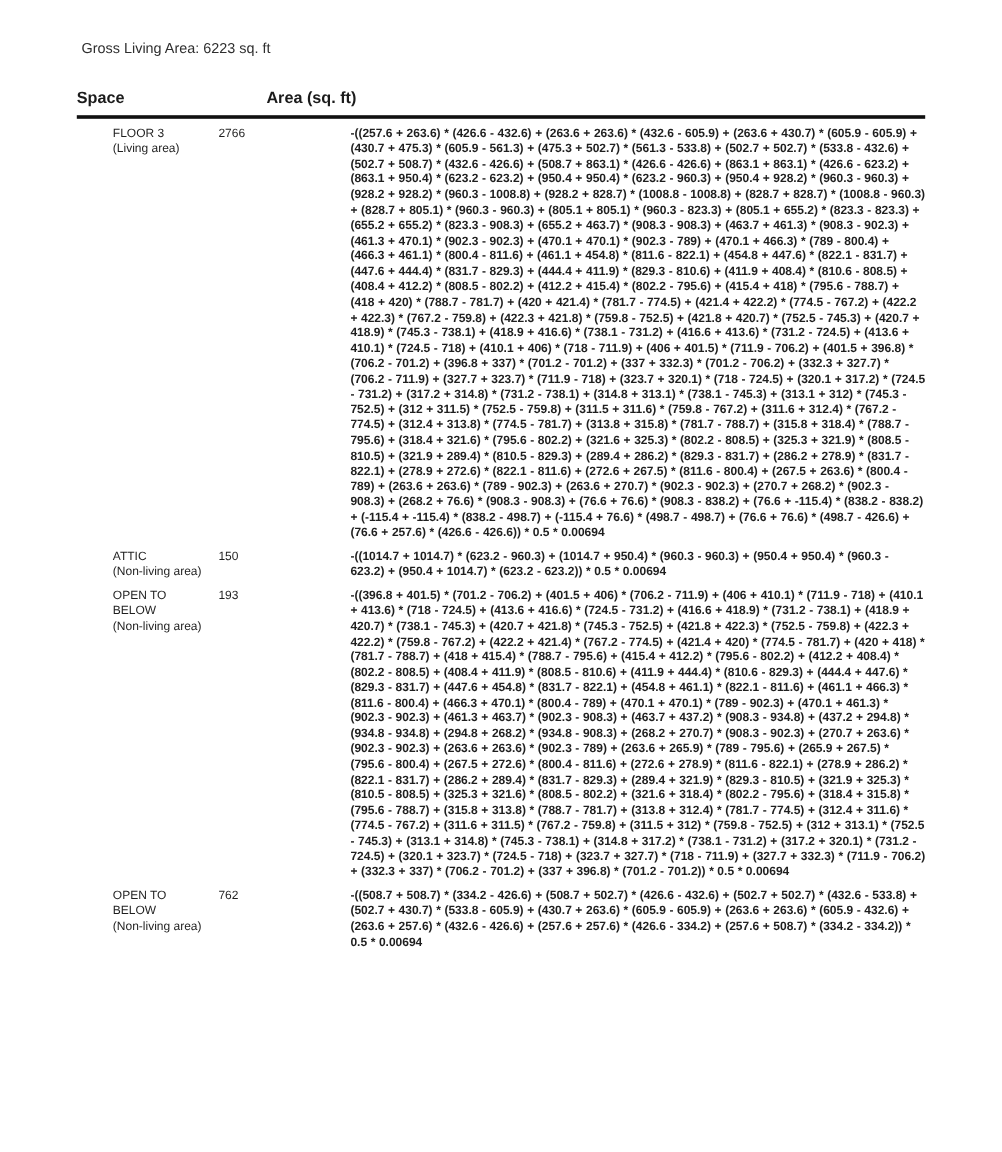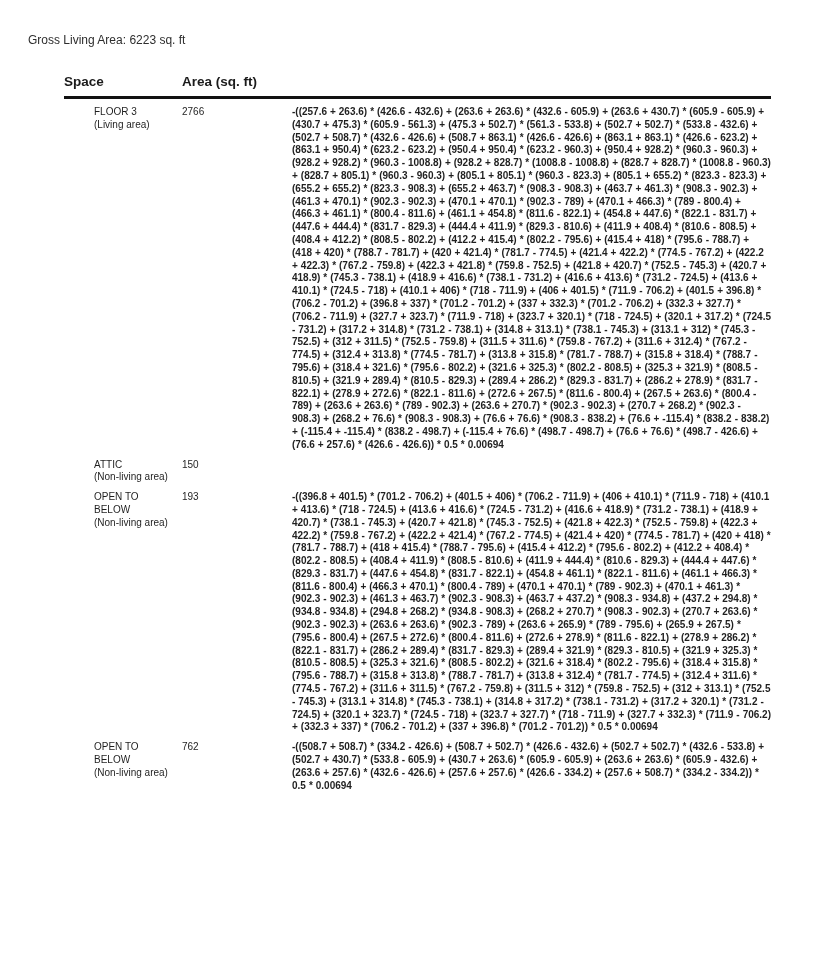--- a/index.html
+++ b/index.html
@@ -18,38 +18,40 @@
     font-size: 17.5px;
     font-weight: 700;
     letter-spacing: -0.1px;
     color: #212121;
     white-space: nowrap;
   }
   .page-subtitle {
     margin-top: 9px;
     font-size: 12px;
     color: #2e2e2e;
+    margin-left: 40px;
   }
 
   .section-title {
     margin: 33px 0 0 40px;
     font-size: 15px;
     font-weight: 700;
     color: #1b1b1b;
   }
 
   .area-table {
     margin: 27px 0 0 36px;
     width: 707px;
   }
   .table-header {
     display: flex;
     align-items: baseline;
     border-bottom: 3px solid #111111;
     padding-bottom: 7px;
+    gap: 40px;
   }
   .col-space { width: 118px; flex: 0 0 118px; padding-right: 8px; }
   .col-area  { width: 110px; flex: 0 0 110px; padding-right: 8px; }
   .col-calc  { flex: 1 1 auto; }
 
   .th {
     font-size: 13.5px;
     font-weight: 700;
     color: #1b1b1b;
   }
@@ -99,20 +101,21 @@
       <div class="col-area">2766</div>
       <div class="col-calc calc-text">-((257.6 + 263.6) * (426.6 - 432.6) + (263.6 + 263.6) * (432.6 - 605.9) + (263.6 + 430.7) * (605.9 - 605.9) + (430.7 + 475.3) * (605.9 - 561.3) + (475.3 + 502.7) * (561.3 - 533.8) + (502.7 + 502.7) * (533.8 - 432.6) + (502.7 + 508.7) * (432.6 - 426.6) + (508.7 + 863.1) * (426.6 - 426.6) + (863.1 + 863.1) * (426.6 - 623.2) + (863.1 + 950.4) * (623.2 - 623.2) + (950.4 + 950.4) * (623.2 - 960.3) + (950.4 + 928.2) * (960.3 - 960.3) + (928.2 + 928.2) * (960.3 - 1008.8) + (928.2 + 828.7) * (1008.8 - 1008.8) + (828.7 + 828.7) * (1008.8 - 960.3) + (828.7 + 805.1) * (960.3 - 960.3) + (805.1 + 805.1) * (960.3 - 823.3) + (805.1 + 655.2) * (823.3 - 823.3) + (655.2 + 655.2) * (823.3 - 908.3) + (655.2 + 463.7) * (908.3 - 908.3) + (463.7 + 461.3) * (908.3 - 902.3) + (461.3 + 470.1) * (902.3 - 902.3) + (470.1 + 470.1) * (902.3 - 789) + (470.1 + 466.3) * (789 - 800.4) + (466.3 + 461.1) * (800.4 - 811.6) + (461.1 + 454.8) * (811.6 - 822.1) + (454.8 + 447.6) * (822.1 - 831.7) + (447.6 + 444.4) * (831.7 - 829.3) + (444.4 + 411.9) * (829.3 - 810.6) + (411.9 + 408.4) * (810.6 - 808.5) + (408.4 + 412.2) * (808.5 - 802.2) + (412.2 + 415.4) * (802.2 - 795.6) + (415.4 + 418) * (795.6 - 788.7) + (418 + 420) * (788.7 - 781.7) + (420 + 421.4) * (781.7 - 774.5) + (421.4 + 422.2) * (774.5 - 767.2) + (422.2 + 422.3) * (767.2 - 759.8) + (422.3 + 421.8) * (759.8 - 752.5) + (421.8 + 420.7) * (752.5 - 745.3) + (420.7 + 418.9) * (745.3 - 738.1) + (418.9 + 416.6) * (738.1 - 731.2) + (416.6 + 413.6) * (731.2 - 724.5) + (413.6 + 410.1) * (724.5 - 718) + (410.1 + 406) * (718 - 711.9) + (406 + 401.5) * (711.9 - 706.2) + (401.5 + 396.8) * (706.2 - 701.2) + (396.8 + 337) * (701.2 - 701.2) + (337 + 332.3) * (701.2 - 706.2) + (332.3 + 327.7) * (706.2 - 711.9) + (327.7 + 323.7) * (711.9 - 718) + (323.7 + 320.1) * (718 - 724.5) + (320.1 + 317.2) * (724.5 - 731.2) + (317.2 + 314.8) * (731.2 - 738.1) + (314.8 + 313.1) * (738.1 - 745.3) + (313.1 + 312) * (745.3 - 752.5) + (312 + 311.5) * (752.5 - 759.8) + (311.5 + 311.6) * (759.8 - 767.2) + (311.6 + 312.4) * (767.2 - 774.5) + (312.4 + 313.8) * (774.5 - 781.7) + (313.8 + 315.8) * (781.7 - 788.7) + (315.8 + 318.4) * (788.7 - 795.6) + (318.4 + 321.6) * (795.6 - 802.2) + (321.6 + 325.3) * (802.2 - 808.5) + (325.3 + 321.9) * (808.5 - 810.5) + (321.9 + 289.4) * (810.5 - 829.3) + (289.4 + 286.2) * (829.3 - 831.7) + (286.2 + 278.9) * (831.7 - 822.1) + (278.9 + 272.6) * (822.1 - 811.6) + (272.6 + 267.5) * (811.6 - 800.4) + (267.5 + 263.6) * (800.4 - 789) + (263.6 + 263.6) * (789 - 902.3) + (263.6 + 270.7) * (902.3 - 902.3) + (270.7 + 268.2) * (902.3 - 908.3) + (268.2 + 76.6) * (908.3 - 908.3) + (76.6 + 76.6) * (908.3 - 838.2) + (76.6 + -115.4) * (838.2 - 838.2) + (-115.4 + -115.4) * (838.2 - 498.7) + (-115.4 + 76.6) * (498.7 - 498.7) + (76.6 + 76.6) * (498.7 - 426.6) + (76.6 + 257.6) * (426.6 - 426.6)) * 0.5 * 0.00694</div>
     </div>
 
     <div class="row">
       <div class="col-space">
         <div class="space-name">ATTIC</div>
         <div class="space-type">(Non-living area)</div>
       </div>
       <div class="col-area">150</div>
+      <div class="col-calc calc-text">-((1014.7 + 1014.7) * (623.2 - 960.3) + (1014.7 + 950.4) * (960.3 - 960.3) + (950.4 + 950.4) * (960.3 - 623.2) + (950.4 + 1014.7) * (623.2 - 623.2)) * 0.5 * 0.00694</div>
     </div>
 
     <div class="row">
       <div class="col-space">
         <div class="space-name">OPEN TO BELOW</div>
         <div class="space-type">(Non-living area)</div>
       </div>
       <div class="col-area">193</div>
       <div class="col-calc calc-text">-((396.8 + 401.5) * (701.2 - 706.2) + (401.5 + 406) * (706.2 - 711.9) + (406 + 410.1) * (711.9 - 718) + (410.1 + 413.6) * (718 - 724.5) + (413.6 + 416.6) * (724.5 - 731.2) + (416.6 + 418.9) * (731.2 - 738.1) + (418.9 + 420.7) * (738.1 - 745.3) + (420.7 + 421.8) * (745.3 - 752.5) + (421.8 + 422.3) * (752.5 - 759.8) + (422.3 + 422.2) * (759.8 - 767.2) + (422.2 + 421.4) * (767.2 - 774.5) + (421.4 + 420) * (774.5 - 781.7) + (420 + 418) * (781.7 - 788.7) + (418 + 415.4) * (788.7 - 795.6) + (415.4 + 412.2) * (795.6 - 802.2) + (412.2 + 408.4) * (802.2 - 808.5) + (408.4 + 411.9) * (808.5 - 810.6) + (411.9 + 444.4) * (810.6 - 829.3) + (444.4 + 447.6) * (829.3 - 831.7) + (447.6 + 454.8) * (831.7 - 822.1) + (454.8 + 461.1) * (822.1 - 811.6) + (461.1 + 466.3) * (811.6 - 800.4) + (466.3 + 470.1) * (800.4 - 789) + (470.1 + 470.1) * (789 - 902.3) + (470.1 + 461.3) * (902.3 - 902.3) + (461.3 + 463.7) * (902.3 - 908.3) + (463.7 + 437.2) * (908.3 - 934.8) + (437.2 + 294.8) * (934.8 - 934.8) + (294.8 + 268.2) * (934.8 - 908.3) + (268.2 + 270.7) * (908.3 - 902.3) + (270.7 + 263.6) * (902.3 - 902.3) + (263.6 + 263.6) * (902.3 - 789) + (263.6 + 265.9) * (789 - 795.6) + (265.9 + 267.5) * (795.6 - 800.4) + (267.5 + 272.6) * (800.4 - 811.6) + (272.6 + 278.9) * (811.6 - 822.1) + (278.9 + 286.2) * (822.1 - 831.7) + (286.2 + 289.4) * (831.7 - 829.3) + (289.4 + 321.9) * (829.3 - 810.5) + (321.9 + 325.3) * (810.5 - 808.5) + (325.3 + 321.6) * (808.5 - 802.2) + (321.6 + 318.4) * (802.2 - 795.6) + (318.4 + 315.8) * (795.6 - 788.7) + (315.8 + 313.8) * (788.7 - 781.7) + (313.8 + 312.4) * (781.7 - 774.5) + (312.4 + 311.6) * (774.5 - 767.2) + (311.6 + 311.5) * (767.2 - 759.8) + (311.5 + 312) * (759.8 - 752.5) + (312 + 313.1) * (752.5 - 745.3) + (313.1 + 314.8) * (745.3 - 738.1) + (314.8 + 317.2) * (738.1 - 731.2) + (317.2 + 320.1) * (731.2 - 724.5) + (320.1 + 323.7) * (724.5 - 718) + (323.7 + 327.7) * (718 - 711.9) + (327.7 + 332.3) * (711.9 - 706.2) + (332.3 + 337) * (706.2 - 701.2) + (337 + 396.8) * (701.2 - 701.2)) * 0.5 * 0.00694</div>
     </div>

